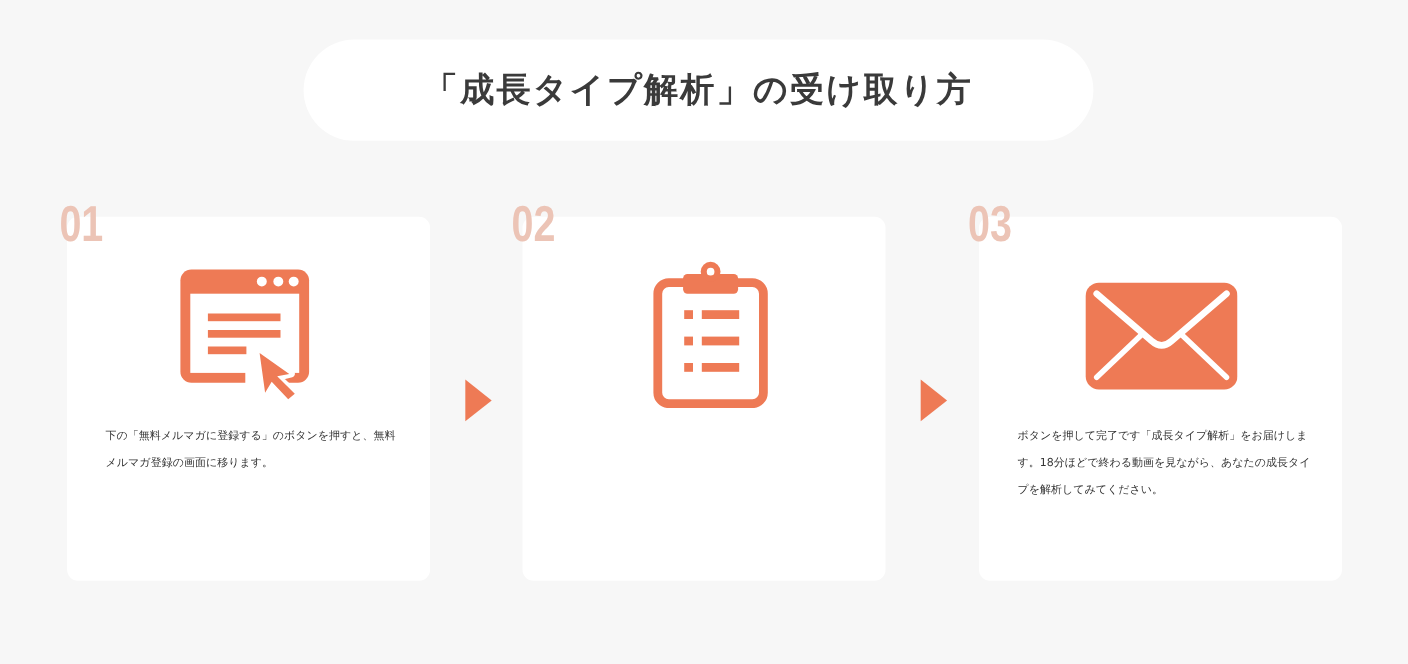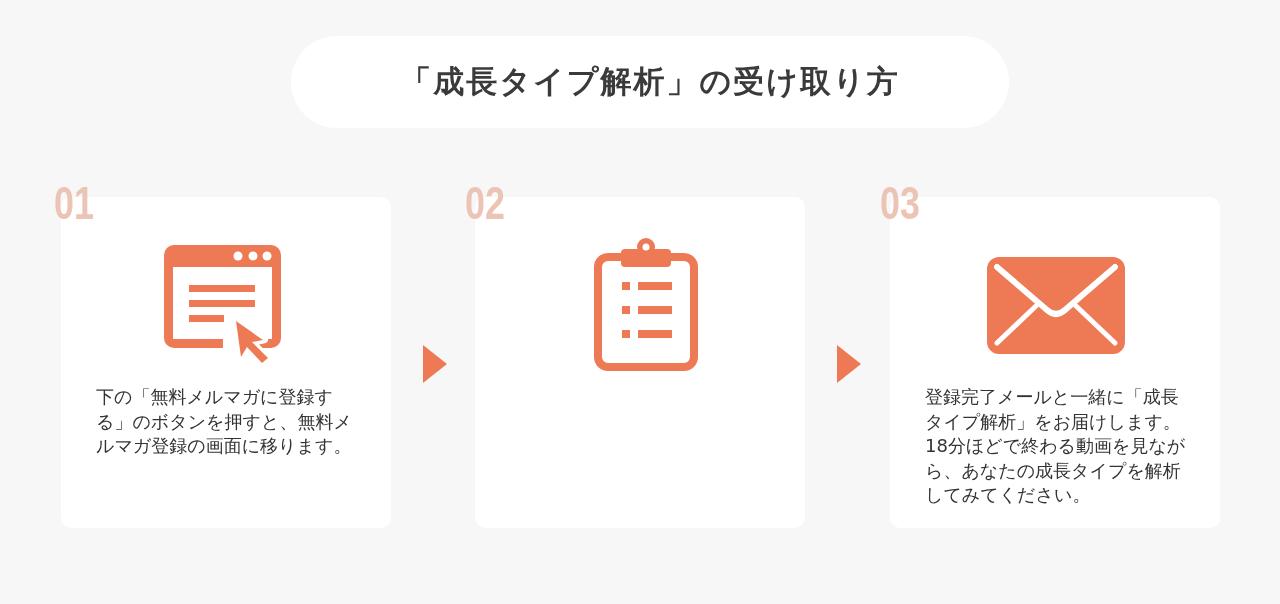--- a/index.html
+++ b/index.html
@@ -1,26 +1,26 @@
 <!DOCTYPE html>
 <html><head>
 <meta charset="utf-8">
 <style>
   html, body { margin:0; padding:0; }
   body { width:1280px; height:604px; background:#f7f7f7; position:relative; overflow:hidden;
          font-family:"DejaVu Sans","Liberation Sans",sans-serif; color:#333; }
-  .title-pill { position:absolute; left:291px; top:36px; width:718px; height:92px; background:#fff;
+  .title-pill { position:absolute; left:276px; top:36px; width:718px; height:92px; background:#fff;
                 border-radius:46px; display:flex; align-items:center; justify-content:center; }
   .title-pill h1 { margin:0; font-size:31px; font-weight:bold; color:#3a3a3a; letter-spacing:2px; }
   .step-num { position:absolute; font-family:"Liberation Sans",sans-serif; font-weight:bold;
               font-size:46px; color:#ecc4b6; transform:scaleX(0.78); transform-origin:left top;
               letter-spacing:0px; line-height:1; z-index:2; }
   .card { position:absolute; top:197px; width:330px; height:331px; background:#fff; border-radius:10px; }
   .card .icon { position:absolute; left:0; right:0; top:40px; height:130px; display:flex; justify-content:center; }
-  .card .desc { position:absolute; left:35px; right:24px; top:188px; font-size:18px; line-height:24.5px; color:#333; margin:0; }
+  .card .desc { position:absolute; left:35px; right:24px; top:188px; font-size:10px; line-height:24.5px; color:#333; margin:0; }
   .arrow { position:absolute; top:345px; width:0; height:0; border-top:19px solid transparent;
            border-bottom:19px solid transparent; border-left:24px solid #ee7a55; }
 </style>
 </head>
 <body>
 
 <div class="title-pill">
   <h1>「成長タイプ解析」の受け取り方</h1>
 </div>
 
@@ -69,14 +69,14 @@
 <div class="step-num" style="left:880px;top:180px;">03</div>
 <div class="card" style="left:890px;">
   <div class="icon" style="top:58px;">
     <svg width="140" height="100" viewBox="0 0 140 100">
       <rect x="2" y="2" width="138" height="97" rx="12" fill="#ee7a55"></rect>
       <path d="M12 12 L62 55 Q71 63 80 55 L130 12" fill="none" stroke="#fff" stroke-width="6" stroke-linecap="round"></path>
       <line x1="12" y1="88" x2="52" y2="50" stroke="#fff" stroke-width="5" stroke-linecap="round"></line>
       <line x1="130" y1="88" x2="90" y2="50" stroke="#fff" stroke-width="5" stroke-linecap="round"></line>
     </svg>
   </div>
-  <p class="desc">登録完了メールと一緒に「成長タイプ解析」をお届けします。18分ほどで終わる動画を見ながら、あなたの成長タイプを解析してみてください。</p>
+  <p class="desc">ボタンを押して完了です「成長タイプ解析」をお届けします。18分ほどで終わる動画を見ながら、あなたの成長タイプを解析してみてください。</p>
 </div>
 
 </body></html>

